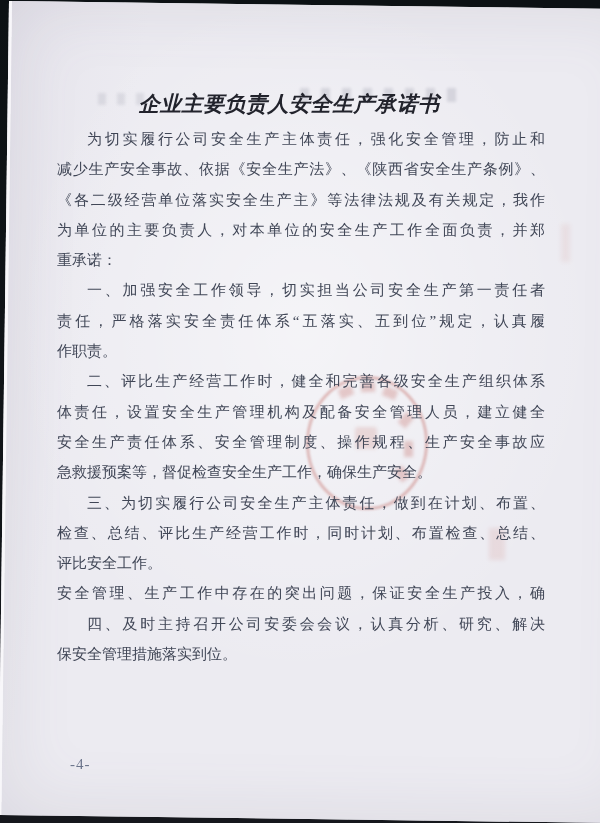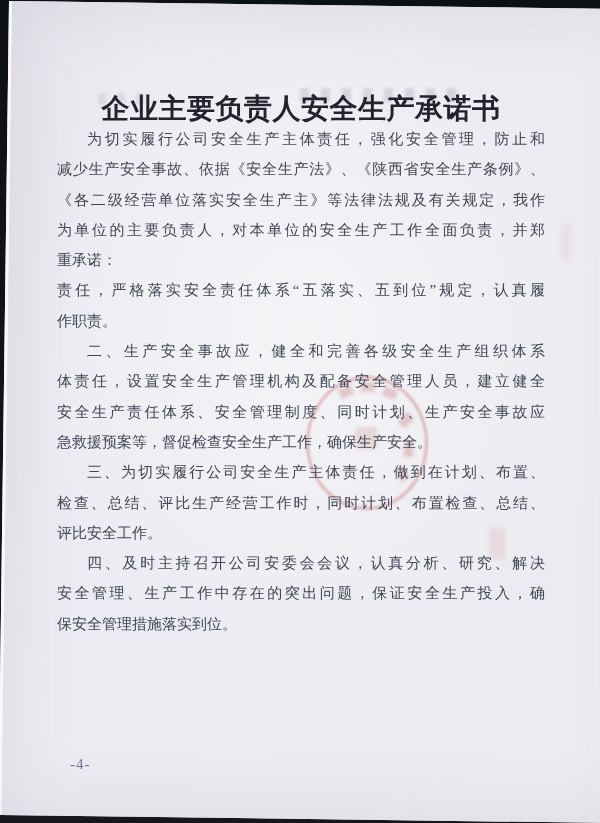--- a/index.html
+++ b/index.html
@@ -13,25 +13,26 @@
     background:#edebf1;
     background-image:
       radial-gradient(ellipse 420px 500px at 46% 40%, rgba(255,255,255,0.45), rgba(255,255,255,0) 70%),
       linear-gradient(100deg, rgba(205,200,215,0.18) 0%, rgba(255,255,255,0) 18%),
       linear-gradient(0deg,#ecebf1,#ecebf1);
     transform:rotate(0.75deg);transform-origin:0 0;
     border-left:3px solid #f8f7fa;
     box-shadow:inset 0 0 70px rgba(110,105,130,0.14);
   }
   .doc-title{
-    position:absolute;left:57px;top:90px;width:488px;
-    text-align:center;font-size:28px;font-weight:700;letter-spacing:0.5px;
+    position:absolute;left:45px;top:90px;width:488px;
+    text-align:center;font-size:21px;font-weight:700;letter-spacing:0.5px;
     color:#22232c;
     font-family:"Liberation Sans","DejaVu Sans",sans-serif;
     filter:blur(0.2px);
+    font-style:italic;
   }
   .content{
     position:absolute;left:57px;top:124px;width:488px;
     font-size:15px;line-height:30.3px;color:#414757;
     filter:blur(0.3px);
   }
   .line{text-align:justify;text-align-last:justify;white-space:normal;}
   .line.first{text-indent:2em;}
   .line.last{text-align-last:left;}
   .page-number{
@@ -95,29 +96,30 @@
   </div>
 
   <div class="doc-title">企业主要负责人安全生产承诺书</div>
 
   <div class="content">
       <div class="line first">为切实履行公司安全生产主体责任，强化安全管理，防止和</div>
       <div class="line">减少生产安全事故、依据《安全生产法》、《陕西省安全生产条例》、</div>
       <div class="line">《各二级经营单位落实安全生产主》等法律法规及有关规定，我作</div>
       <div class="line">为单位的主要负责人，对本单位的安全生产工作全面负责，并郑</div>
       <div class="line last">重承诺：</div>
+      <div class="line first">一、加强安全工作领导，切实担当公司安全生产第一责任者</div>
       <div class="line">责任，严格落实安全责任体系“五落实、五到位”规定，认真履</div>
       <div class="line last">作职责。</div>
-      <div class="line first">二、生产安全事故应，健全和完善各级安全生产组织体系</div>
+      <div class="line first">二、评比生产经营工作时，健全和完善各级安全生产组织体系</div>
       <div class="line">体责任，设置安全生产管理机构及配备安全管理人员，建立健全</div>
-      <div class="line">安全生产责任体系、安全管理制度、同时计划、生产安全事故应</div>
+      <div class="line">安全生产责任体系、安全管理制度、操作规程、生产安全事故应</div>
       <div class="line last">急救援预案等，督促检查安全生产工作，确保生产安全。</div>
       <div class="line first">三、为切实履行公司安全生产主体责任，做到在计划、布置、</div>
       <div class="line">检查、总结、评比生产经营工作时，同时计划、布置检查、总结、</div>
       <div class="line last">评比安全工作。</div>
+      <div class="line">安全管理、生产工作中存在的突出问题，保证安全生产投入，确</div>
       <div class="line first">四、及时主持召开公司安委会会议，认真分析、研究、解决</div>
-      <div class="line">安全管理、生产工作中存在的突出问题，保证安全生产投入，确</div>
       <div class="line last">保安全管理措施落实到位。</div>
     </div>
 
   <div class="page-number">-4-</div>
 
 </div>
 
 </body></html>

